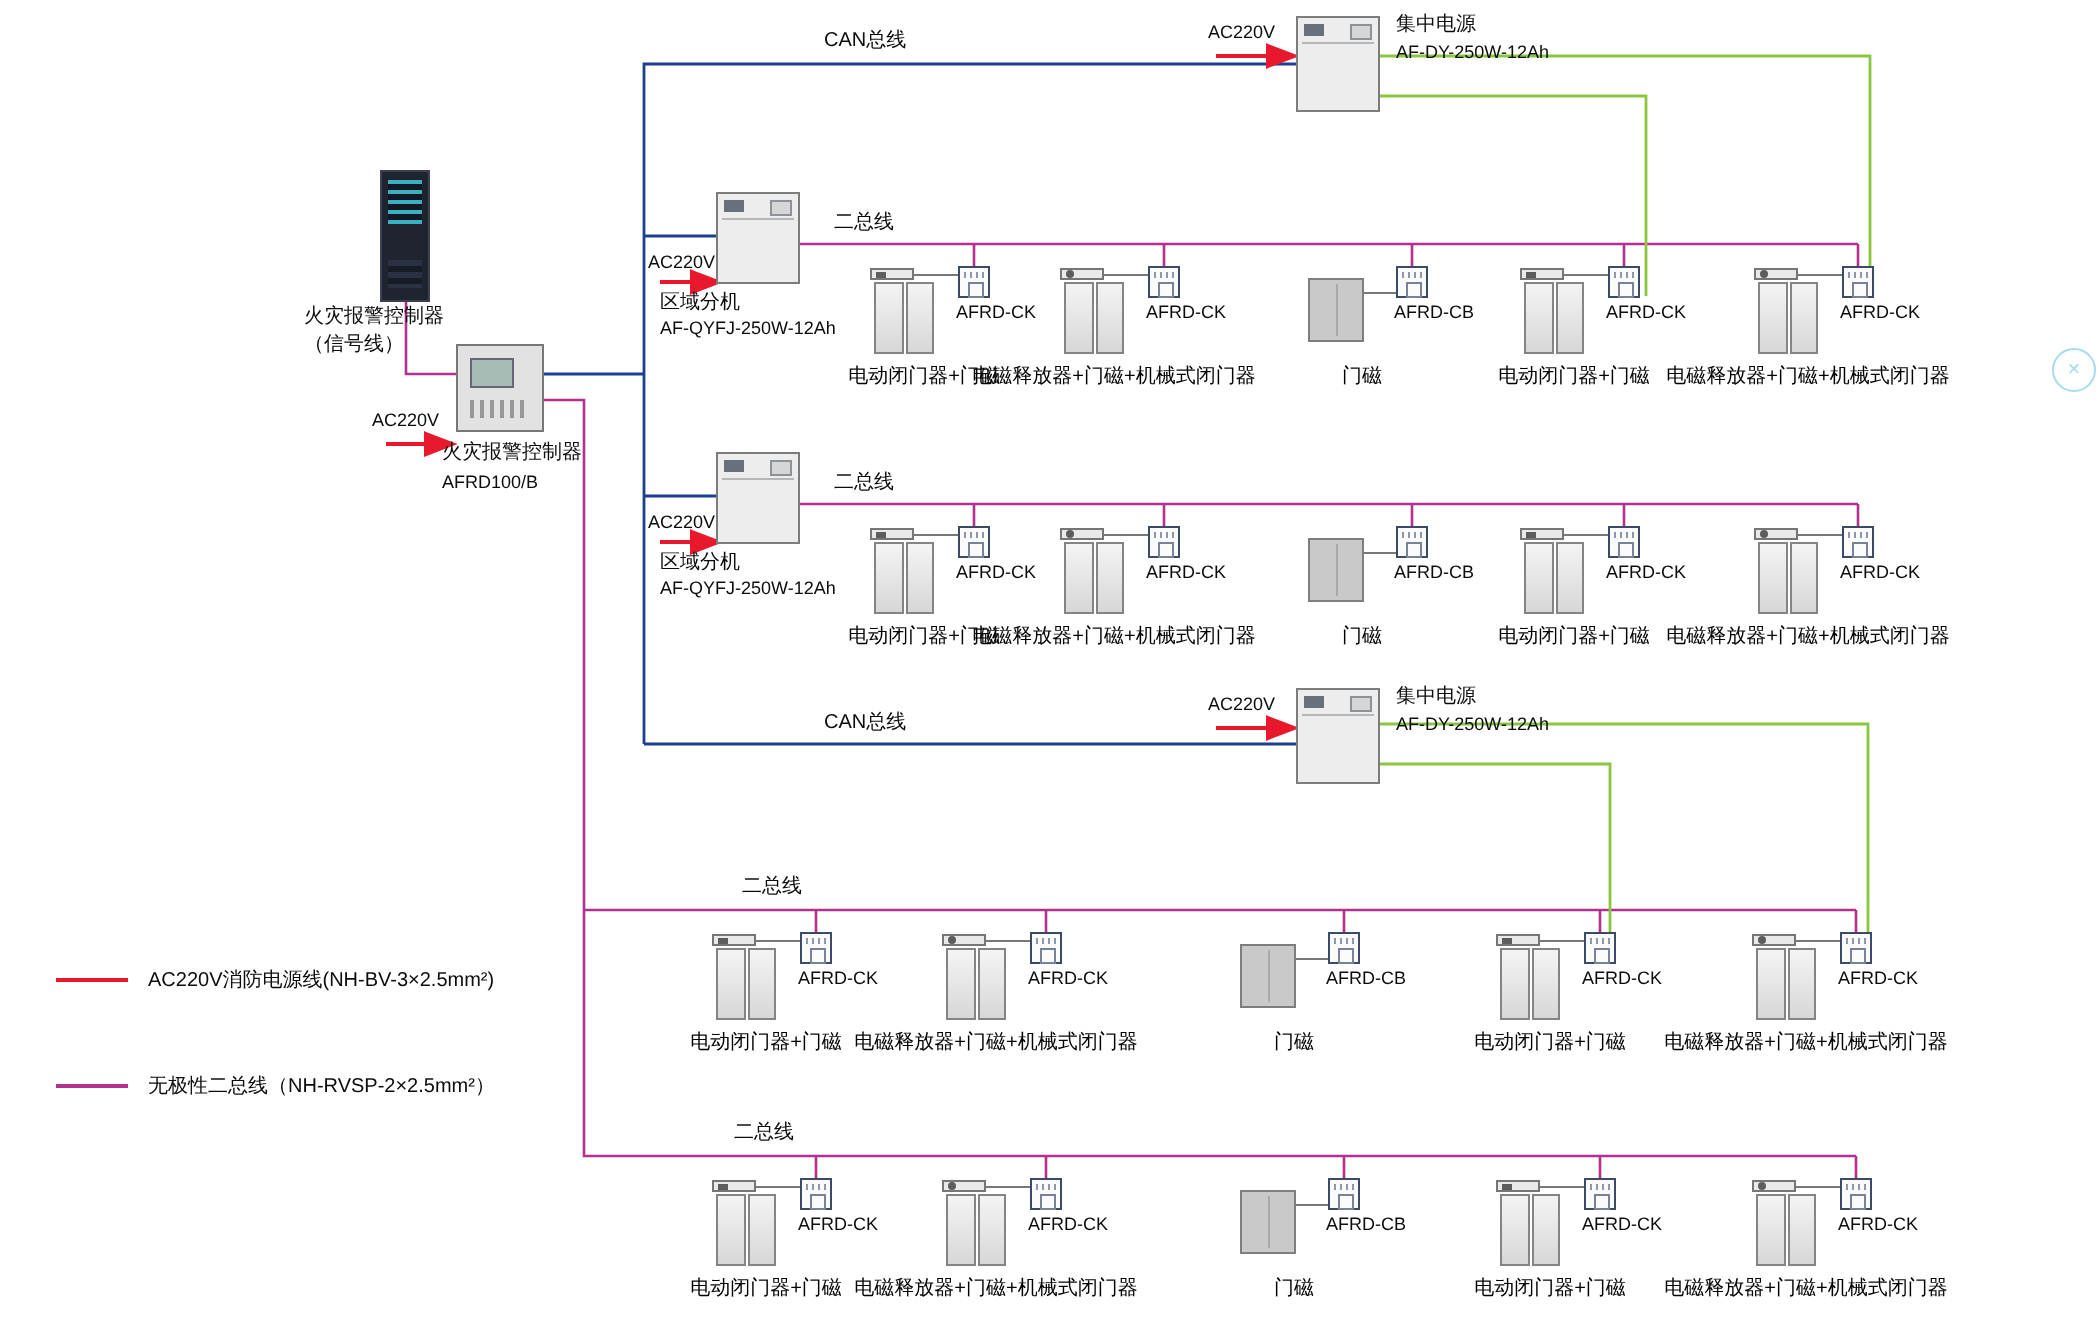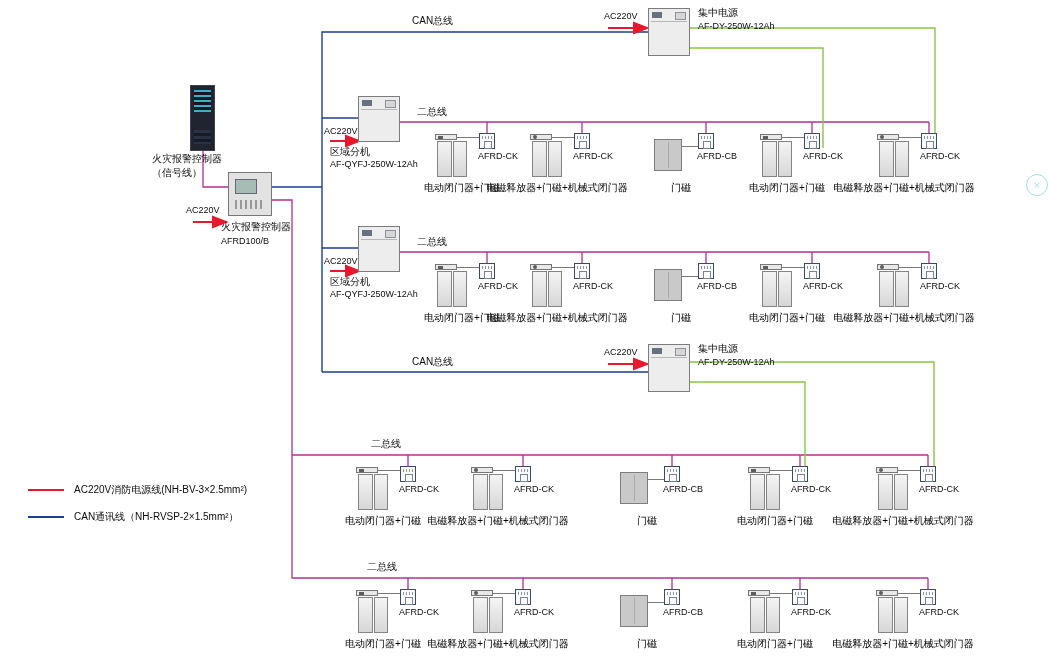--- a/index.html
+++ b/index.html
@@ -346,21 +346,21 @@
     <div class="module"></div>
     <div class="mlabel">AFRD-CK</div>
     <div class="glabel">电磁释放器+门磁+机械式闭门器</div>
   </div>
 
   
   <div class="legend-row" style="top:483px">
     <span class="swatch sw-red"></span>
     <span class="legend-text">AC220V消防电源线(NH-BV-3×2.5mm²)</span>
   </div>
-  <div class="legend-row" style="top:510px">
-    <span class="swatch sw-blue"></span>
-    <span class="legend-text">CAN通讯线（NH-RVSP-2×1.5mm²）</span>
+  <div class="legend-row" style="top:536px">
+    <span class="swatch sw-magenta"></span>
+    <span class="legend-text">无极性二总线（NH-RVSP-2×2.5mm²）</span>
   </div>
 
   
   <div class="marker">×</div>
 
 </div>
 
 </body></html>

